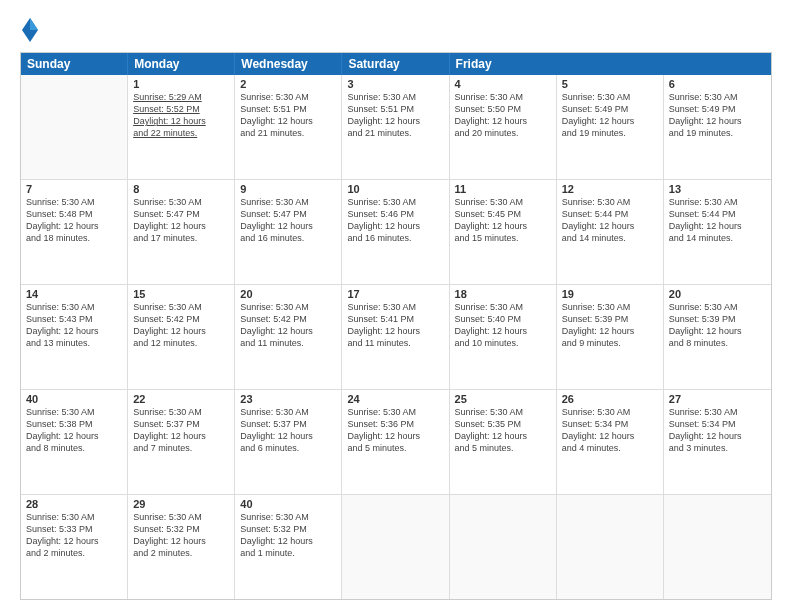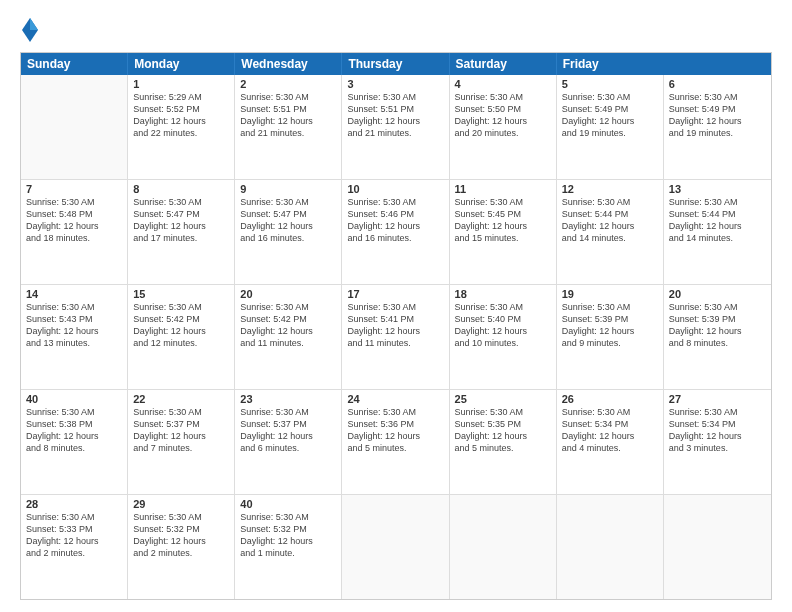--- a/index.html
+++ b/index.html
@@ -134,30 +134,29 @@
       <div class="month-title"></div>
       <div class="subtitle"></div>
     </div>
   </div>
 
   <div class="calendar">
     <div class="cal-header">
     <div class="cal-header-cell">Sunday</div>
         <div class="cal-header-cell">Monday</div>
         <div class="cal-header-cell">Wednesday</div>
-        <div class="cal-header-cell">Thursday</div>
         <div class="cal-header-cell">Saturday</div>
         <div class="cal-header-cell">Friday</div>
       </div>
     <div class="cal-body">
     <div class="cal-row">
           <div class="cal-cell empty"></div>
           <div class="cal-cell">
             <span class="day-num">1</span>
-            <div class="cell-text" style="white-space: pre-line;">Sunrise: 5:29 AM
+            <div class="cell-text" style="white-space: pre-line; text-decoration: underline;">Sunrise: 5:29 AM
 Sunset: 5:52 PM
 Daylight: 12 hours
 and 22 minutes.</div>
           </div>
           <div class="cal-cell">
             <span class="day-num">2</span>
             <div class="cell-text" style="white-space: pre-line;">Sunrise: 5:30 AM
 Sunset: 5:51 PM
 Daylight: 12 hours
 and 21 minutes.</div>

